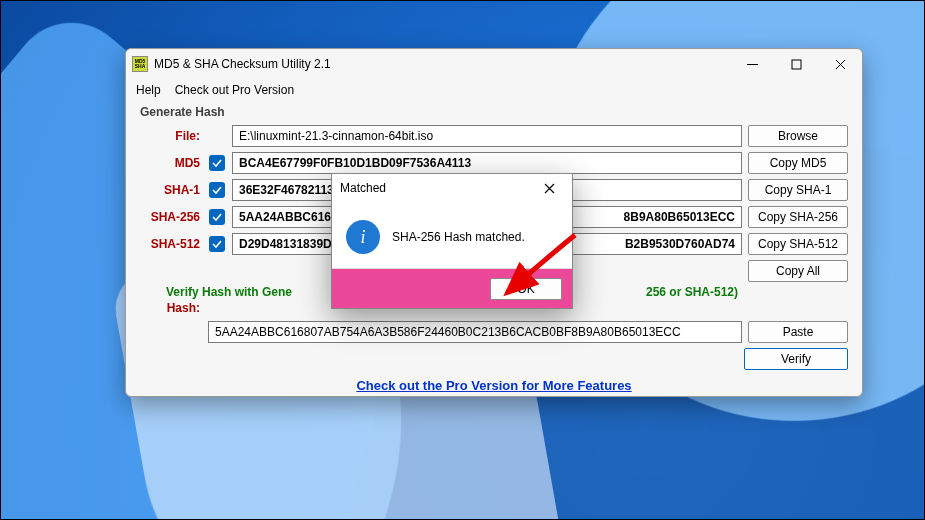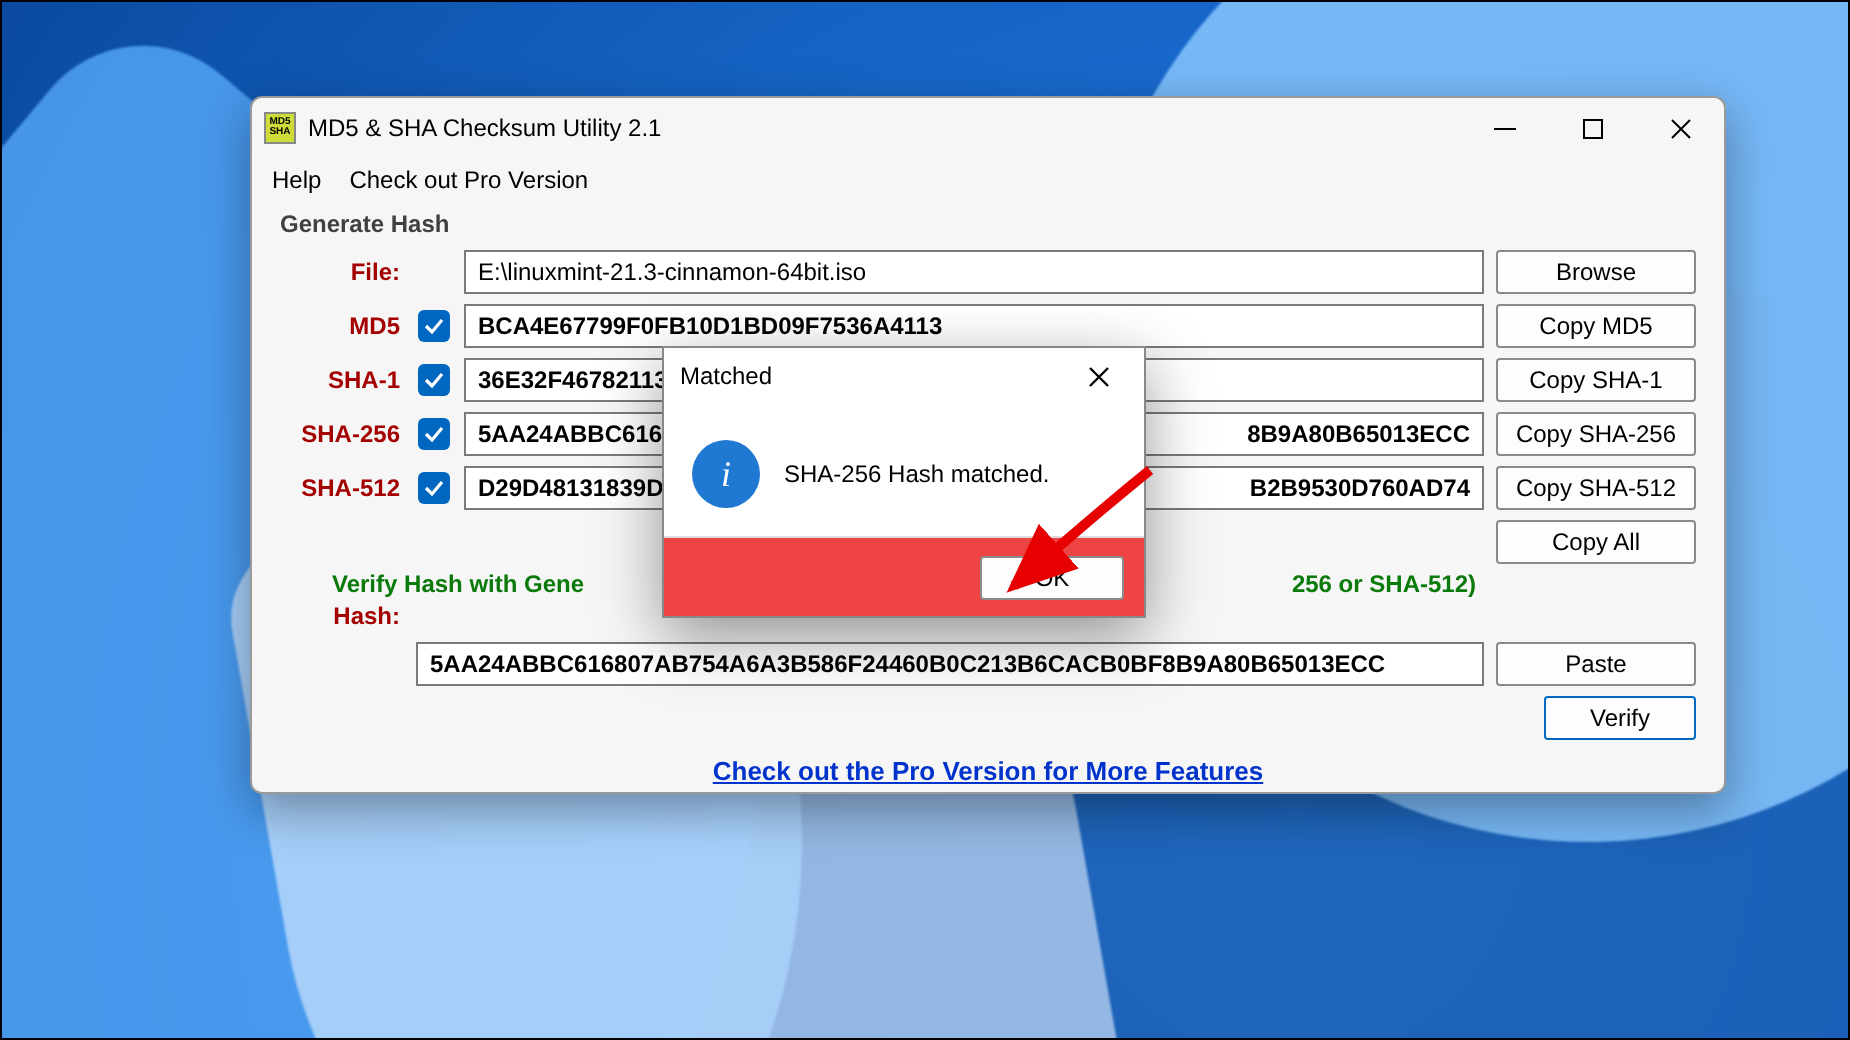--- a/index.html
+++ b/index.html
@@ -103,21 +103,21 @@
     font-size: 12px; cursor: default;
     display: flex; align-items: center; justify-content: center;
     padding: 0 4px;
   }
   .copyall { grid-template-columns: 62px 18px 1fr 100px; text-align: right; }
   .pro-link {
     text-align: center; margin-top: 8px;
     color: #0033cc; text-decoration: underline; font-weight: 700; font-size: 13px;
   }
   .verify-row { display:grid; grid-template-columns: 1fr 100px; gap:6px; margin-top:4px;}
-  .verify-row .btn { width: 76px; justify-self: end; border:1px solid #0067c0;}
+  .verify-row .btn { width: 104px; justify-self: end; border:1px solid #0067c0;}
 
   
   .dialog {
     position: absolute;
     left: 330px; top: 172px;
     width: 242px; height: 136px;
     background: #fff; border: 1px solid #888;
     box-shadow: 0 10px 30px rgba(0,0,0,0.4);
     display: flex; flex-direction: column;
   }
@@ -126,21 +126,21 @@
     padding: 0 8px;
   }
   .dlg-title .close-x { margin-left: auto; width: 30px; height: 24px; display:flex; align-items:center; justify-content:center; }
   .dlg-body { flex: 1; display: flex; align-items: center; padding: 6px 14px 2px 14px; gap: 12px;}
   .info-icon {
     width: 34px; height: 34px; border-radius: 50%;
     background: #1f78d1; color: #fff;
     display: flex; align-items: center; justify-content: center;
     font-family: serif; font-style: italic; font-size: 18px;
   }
-  .dlg-footer { height: 40px; background: #ef4444; display:flex; align-items:center; justify-content:flex-end; padding-right:10px; border-top:1px solid #ddd;}
+  .dlg-footer { height: 40px; background: #ec4899; display:flex; align-items:center; justify-content:flex-end; padding-right:10px; border-top:1px solid #ddd;}
   .dlg-footer .btn { width: 72px; height: 22px; }
 
   .arrow {
     position: absolute;
     left: 494px; top: 230px;
     width: 90px; height: 70px;
     pointer-events: none;
   }
 </style>
 </head>
@@ -255,21 +255,21 @@
       <div style="grid-column:1/4; display:flex; justify-content:space-between; color:#0a7a0a; font-weight:700; padding:0 4px 0 26px;">
         <span>Verify Hash with Gene</span>
         <span>256 or SHA-512)</span>
       </div>
       <div></div>
     </div>
 
     <div class="row" style="margin-top:-3px;">
       <div class="label">Hash:</div>
       <div></div>
-      <div class="textbox" style="font-weight:700; grid-column:2/4; margin-left:0;">5AA24ABBC616807AB754A6A3B586F24460B0C213B6CACB0BF8B9A80B65013ECC</div>
+      <div class="textbox" style="font-weight:400; grid-column:2/4; margin-left:0;">5AA24ABBC616807AB754A6A3B586F24460B0C213B6CACB0BF8B9A80B65013ECC</div>
       <div class="btn">Paste</div>
     </div>
 
     <div class="verify-row">
       <div></div>
       <div class="btn">Verify</div>
     </div>
 
     <div class="pro-link">Check out the Pro Version for More Features</div>
   </div>

